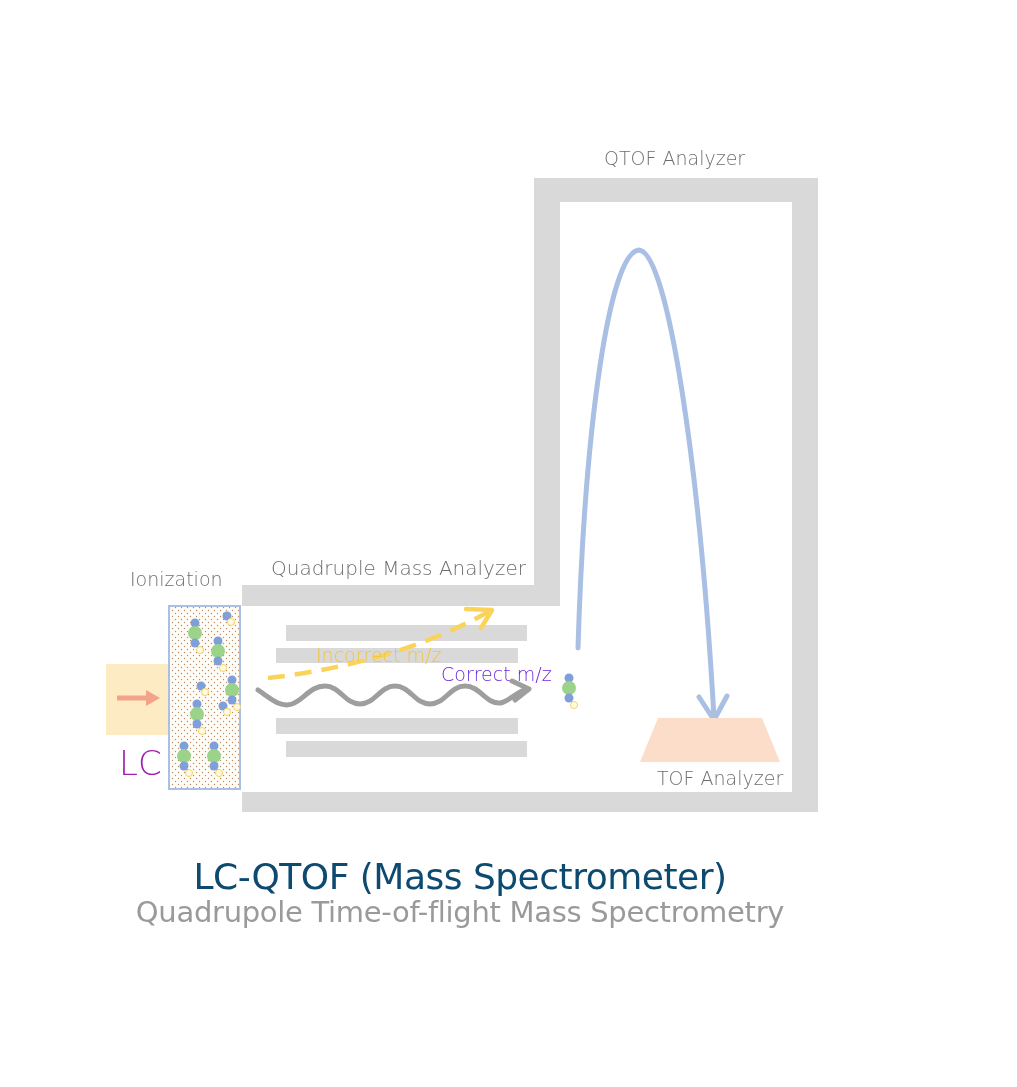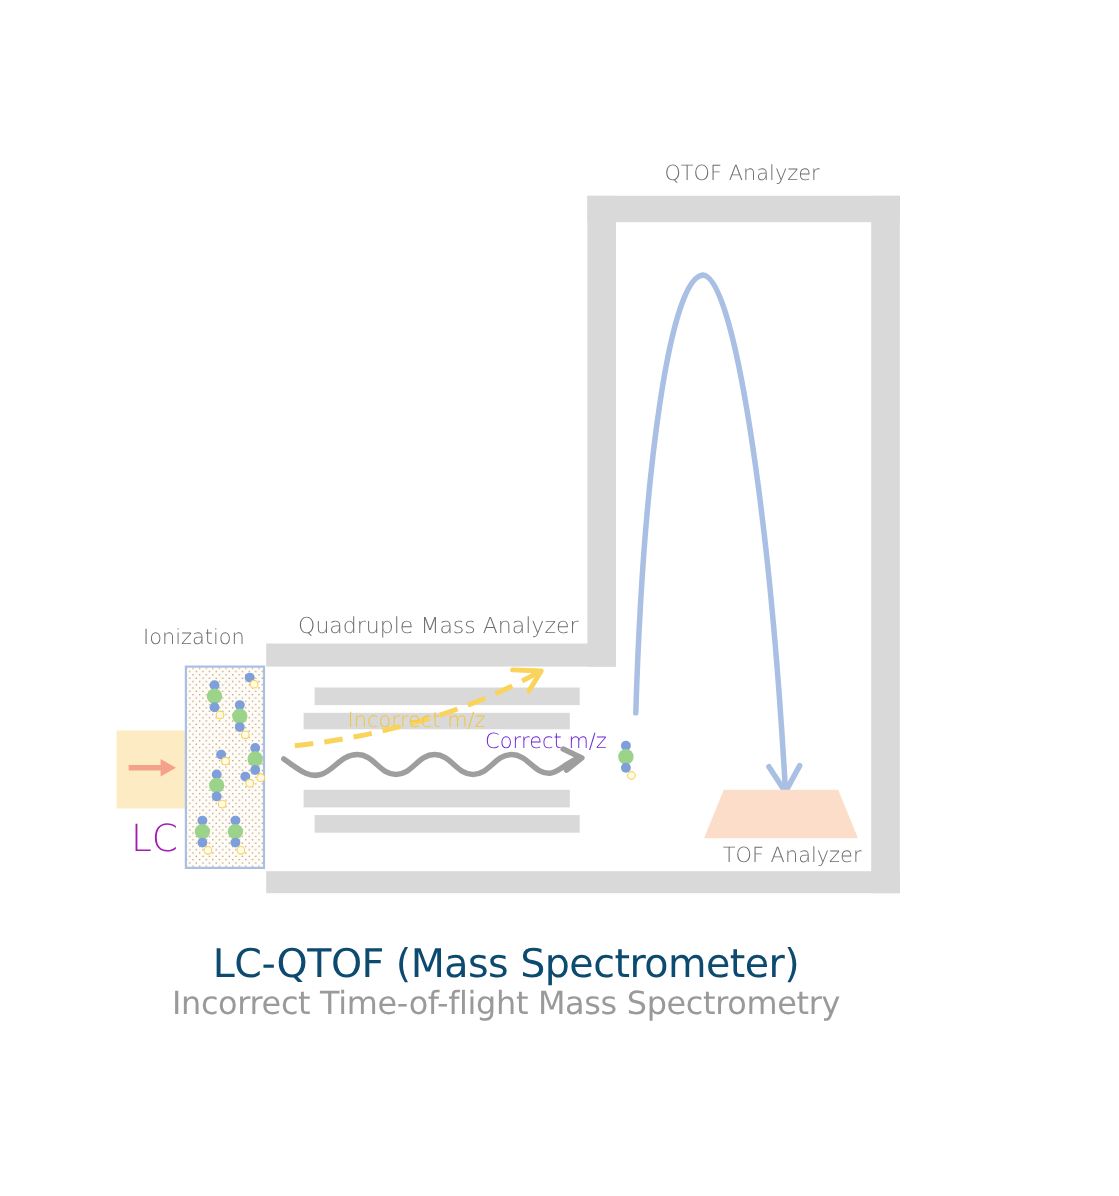--- a/index.html
+++ b/index.html
@@ -90,13 +90,13 @@
 
 <div class="lbl gray" style="left:604px;top:147px;font-size:19px;">QTOF Analyzer</div>
 <div class="lbl gray" style="left:271px;top:556px;font-size:20px;">Quadruple Mass Analyzer</div>
 <div class="lbl gray" style="left:130px;top:568px;font-size:19px;">Ionization</div>
 <div class="lbl" style="left:119px;top:743px;font-size:34px;color:#a21caf;">LC</div>
 <div class="lbl" style="left:316px;top:603px;font-size:19px;color:#f2c53d;margin-top:41px;">Incorrect m/z</div>
 <div class="lbl" style="left:441px;top:663px;font-size:19px;color:#6d28d9;">Correct m/z</div>
 <div class="lbl gray" style="left:657px;top:767px;font-size:19px;">TOF Analyzer</div>
 
 <div id="title">LC-QTOF (Mass Spectrometer)</div>
-<div id="subtitle">Incorrect Time-of-flight Mass Spectrometry</div>
+<div id="subtitle">Quadrupole Time-of-flight Mass Spectrometry</div>
 
 </body></html>

